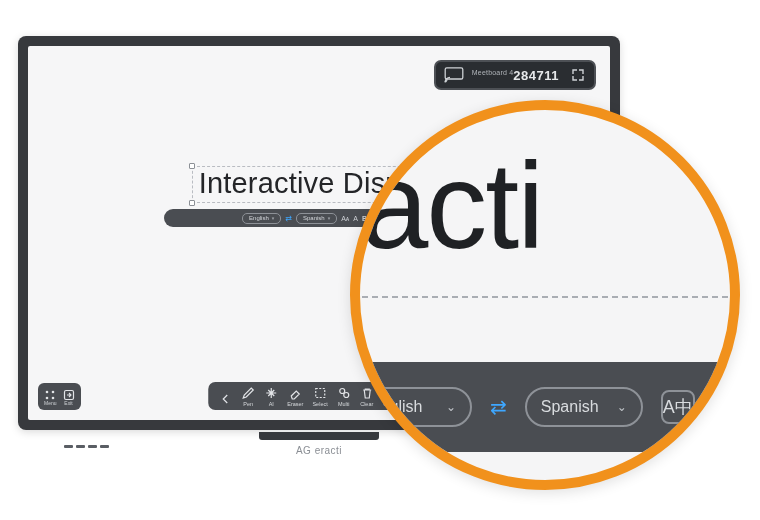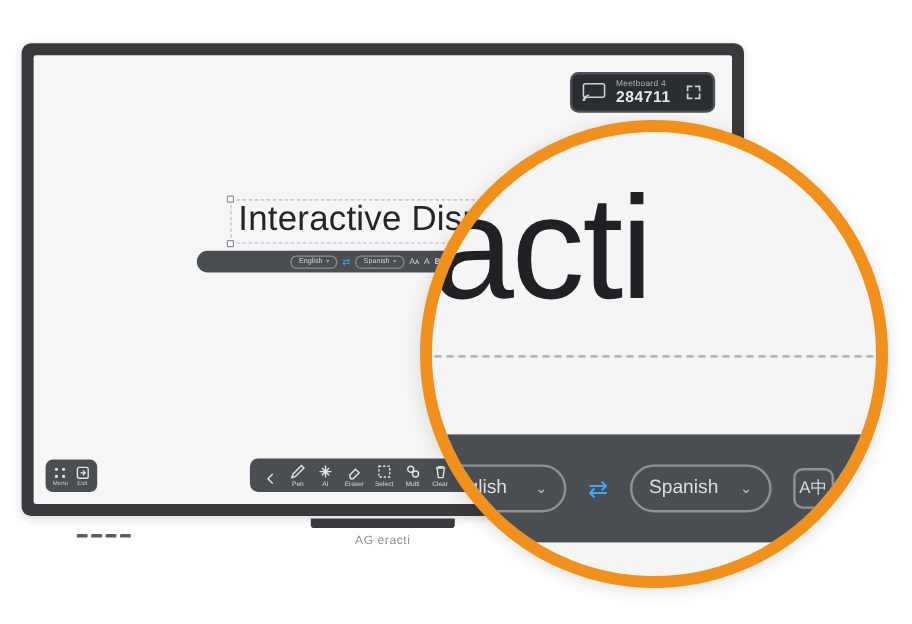--- a/index.html
+++ b/index.html
@@ -34,21 +34,21 @@
     display: flex;
     align-items: center;
     gap: 8px;
     color: #e6e8ea;
   }
   .share-badge .cast-ic {
     width: 20px; height: 16px;
     display:flex;align-items:center;justify-content:center;
   }
   .share-badge .cast-ic svg { width: 20px; height: 16px; }
-  .share-badge .meta { display:flex; flex-direction:column; line-height:1; }
+  .share-badge .meta { display:flex; flex-direction:row; line-height:1; }
   .share-badge .meta .lbl { font-size: 7px; color:#b0b4b9; letter-spacing:.2px; }
   .share-badge .meta .code { font-size: 13px; font-weight: 600; letter-spacing:.5px; }
   .share-badge .expand { margin-left:4px; width:14px;height:14px; }
   .share-badge .expand svg{width:14px;height:14px;}
 
   
   .center-block {
     position:absolute;
     left:50%; top:120px;
     transform:translateX(-50%);
@@ -175,21 +175,21 @@
     padding:0 14px;
     color:#d9dcdf;font-size:16px;
   }
   .zoom-bar .sel .chev{font-size:12px;color:#bfc3c8;}
   .zoom-bar .swap-big{
     color:#3ea7ff; font-size:20px; font-weight:400;
   }
   .zoom-bar .trans-ic{
     width:34px;height:34px;border:2px solid #8e9298;border-radius:8px;
     display:flex;align-items:center;justify-content:center;
-    color:#d9dcdf;font-size:14px;
+    color:#d9dcdf;font-size:18px;
   }
 </style>
 </head>
 <body>
 
 <div class="monitor">
   <div class="screen">
 
     <div class="share-badge">
       <span class="cast-ic">

